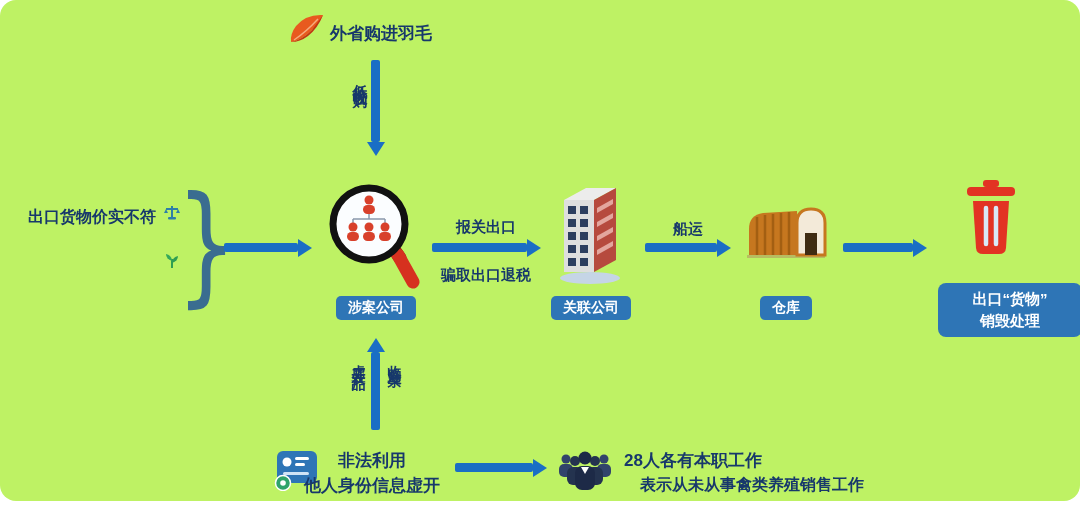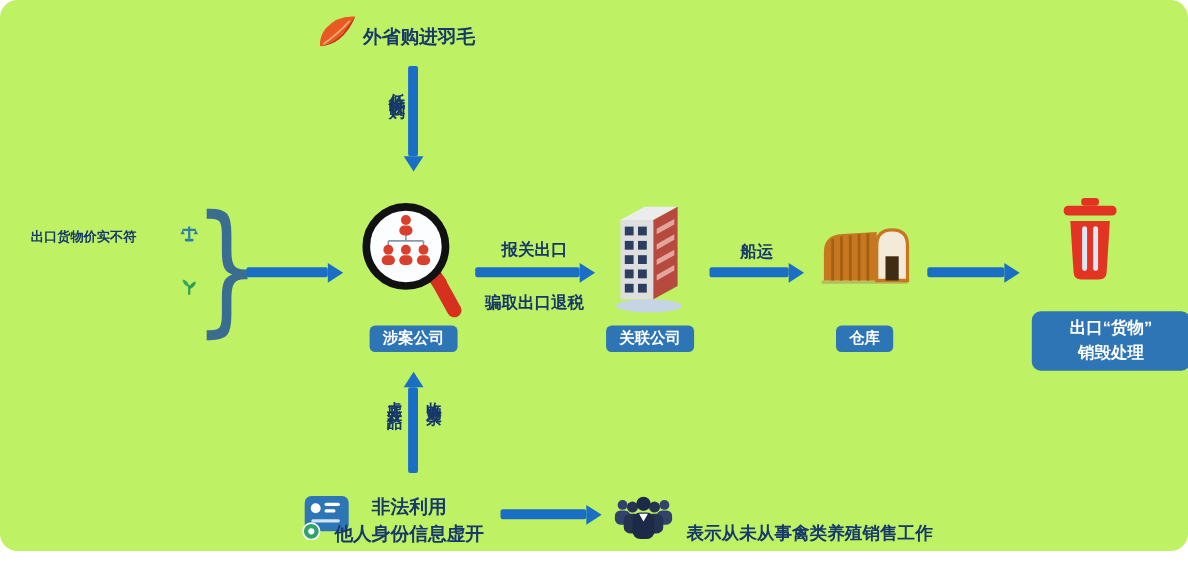--- a/index.html
+++ b/index.html
@@ -60,21 +60,21 @@
   <svg class="icon" style="left:288px;top:12px;" width="38" height="34" viewBox="0 0 38 34">
     <path d="M35,3 Q18,2 8,14 Q2,22 3,30 Q14,28 24,18 Q32,10 35,3 Z" fill="#e85a1f"></path>
     <path d="M3,30 Q14,28 24,18 L35,3 Q30,16 20,24 Q12,30 3,30 Z" fill="#c23313"></path>
     <path d="M6,28 Q18,20 30,7" stroke="#f5ab7c" stroke-width="1.5" fill="none"></path>
   </svg>
   <span class="txt" style="left:330px;top:22px;font-size:17px;">外省购进羽毛</span>
 
   <div class="arrow-v arrow-down" style="left:371px;top:60px;height:82px;"></div>
   <span class="vtxt" style="left:350px;top:72px;">低价收购</span>
 
-  <span class="txt" style="left:28px;top:207px;font-size:12px;">出口货物价实不符</span>
+  <span class="txt" style="left:28px;top:207px;font-size:16px;">出口货物价实不符</span>
   <svg class="icon" style="left:163px;top:204px;" width="18" height="18" viewBox="0 0 18 18">
     <line x1="9" y1="2" x2="9" y2="13" stroke="#2e7fa8" stroke-width="2"></line>
     <line x1="3" y1="5" x2="15" y2="5" stroke="#2e7fa8" stroke-width="2"></line>
     <path d="M3,5 L1,9 L5,9 Z" fill="#2e7fa8"></path>
     <path d="M15,5 L13,9 L17,9 Z" fill="#2e7fa8"></path>
     <rect x="5" y="13" width="8" height="2.5" rx="1" fill="#2e7fa8"></rect>
   </svg>
   <svg class="icon" style="left:163px;top:252px;" width="18" height="18" viewBox="0 0 18 18">
     <path d="M9,16 L9,7" stroke="#2f9e52" stroke-width="2"></path>
     <path d="M9,9 Q3,7 3,2 Q8,3 9,8 Z" fill="#35a85a"></path>
@@ -194,16 +194,17 @@
     <g fill="#24334f">
       <circle cx="19" cy="17" r="5"></circle>
         <rect x="11" y="23" width="16" height="18" rx="6"></rect>
       <circle cx="39" cy="17" r="5"></circle>
         <rect x="31" y="23" width="16" height="18" rx="6"></rect>
     </g>
     <circle cx="29" cy="14" r="6.5" fill="#1d2a47"></circle>
     <rect x="19" y="22" width="20" height="24" rx="7" fill="#1d2a47"></rect>
     <path d="M25,23 L29,30 L33,23 Z" fill="#fff"></path>
   </svg>
-  <span class="txt" style="left:624px;top:475px;font-size:16px;">表示从未从事禽类养殖销售工作</span>
+  <span class="txt" style="left:624px;top:449px;font-size:17px;">28人各有本职工作</span>
+  <span class="txt" style="left:640px;top:475px;font-size:16px;">表示从未从事禽类养殖销售工作</span>
 
   <div class="bottom-bar"></div>
 </div>
 
 </body></html>

